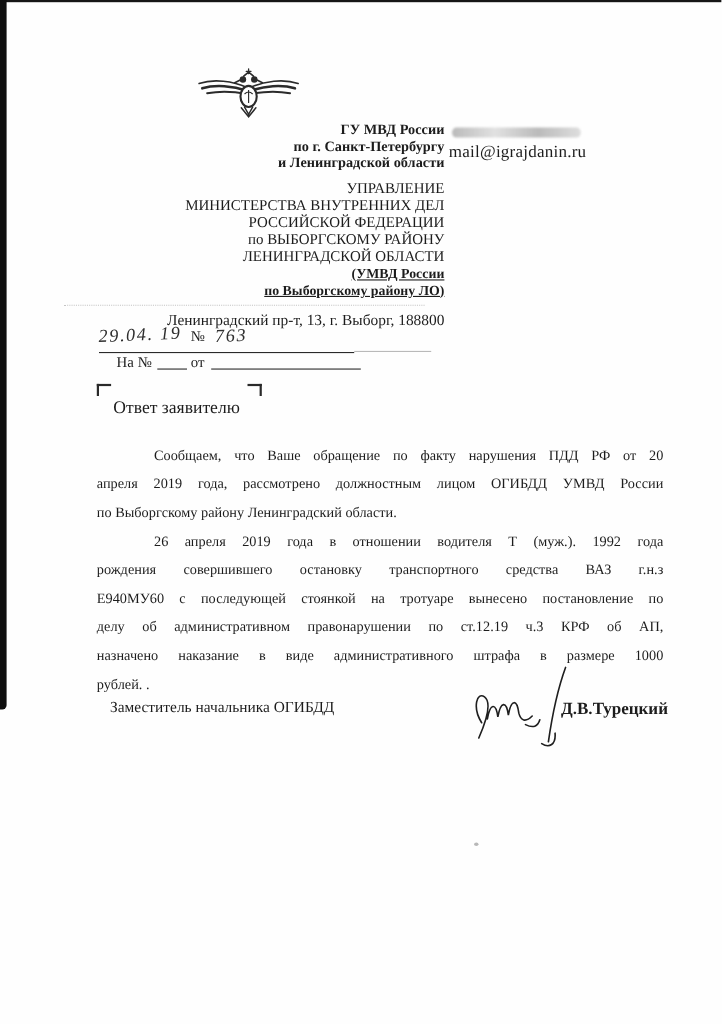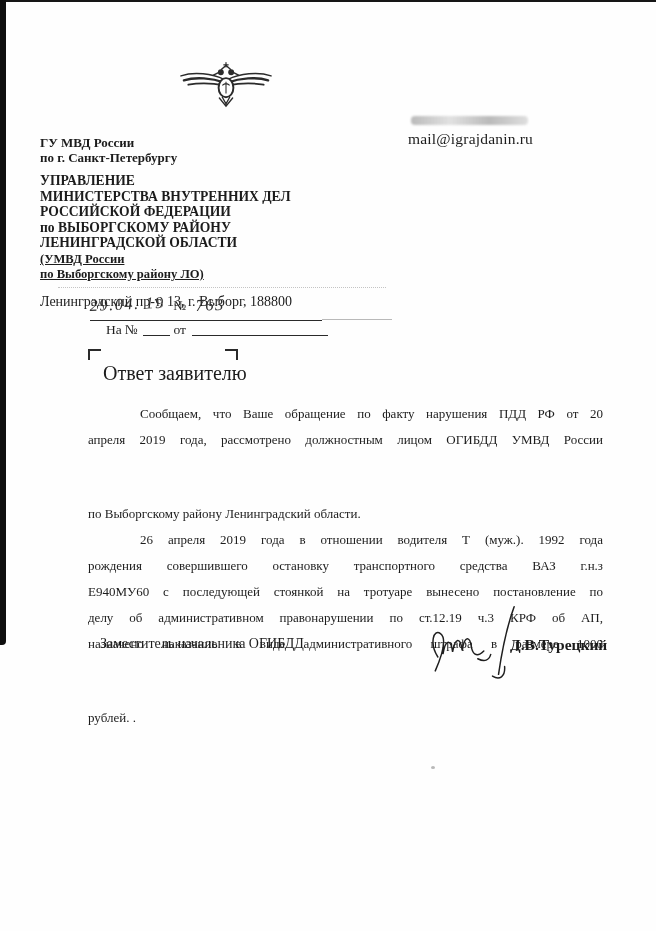--- a/index.html
+++ b/index.html
@@ -7,24 +7,24 @@
     width:656px;height:931px;position:relative;overflow:hidden;
     background:#fefefe;color:#1c1c1c;
     font-family:"Liberation Serif","DejaVu Serif",serif;
   }
   .abs{position:absolute;}
   
   .scan-top{left:0;top:0;width:656px;height:2px;background:#161616;}
   .scan-left{left:0;top:0;width:6px;height:645px;background:#0f0f0f;border-bottom-right-radius:4px;}
   .scan-dot{left:431px;top:766px;width:4px;height:3px;background:#9a9a9a;border-radius:50%;opacity:.7;}
   
-  .letterhead{left:40px;top:135px;width:364px;text-align:left;}
+  .letterhead{left:40px;top:110px;width:364px;text-align:right;}
   .lh-parent div{font-weight:bold;font-size:13px;line-height:15px;}
   .lh-org{margin-top:8px;}
-  .lh-org div{font-weight:bold;font-size:13.6px;line-height:15.6px;}
+  .lh-org div{font-weight:normal;font-size:13.6px;line-height:15.6px;}
   .lh-short{margin-top:1px;text-decoration:underline;}
   .lh-short div{font-weight:bold;font-size:12.6px;line-height:14.6px;}
   .lh-divider{margin:6px 18px 0 18px;border-top:1px dotted #c4c4c4;height:0;}
   .lh-address{margin-top:5px;font-size:14px;line-height:17px;}
   
   .emblem{left:178px;top:56px;width:96px;height:56px;}
   
   .redacted{left:411px;top:116px;width:117px;height:9px;border-radius:4px;
     background:linear-gradient(90deg,rgba(105,105,105,.45),rgba(140,140,140,.25),rgba(105,105,105,.45),rgba(150,150,150,.3));
     filter:blur(1px);}
@@ -36,25 +36,25 @@
   .hand-num{margin-left:10px;}
   .num-sign{display:inline-block;font-size:13.5px;margin-left:8px;vertical-align:1px;}
   .ref-row2{left:106px;top:322px;white-space:nowrap;font-size:13.5px;}
   .u-seg{display:inline-block;border-bottom:1.4px solid #2a2a2a;height:13px;vertical-align:-2px;}
   .u1{width:27px;margin-left:5px;}
   .u2{width:136px;margin-left:6px;}
   
   .cb{width:11px;height:9px;}
   .cb-l{left:88px;top:349px;border-left:2px solid #2a2a2a;border-top:2px solid #2a2a2a;}
   .cb-r{left:225px;top:349px;border-right:2px solid #2a2a2a;border-top:2px solid #2a2a2a;}
-  .addressee{left:103px;top:362px;font-size:20px;}
+  .addressee{left:103px;top:362px;font-size:16px;}
   
   .body-text{left:88px;top:401px;width:515px;font-size:13px;}
   .jline{text-align:justify;text-align-last:justify;line-height:26px;}
-  .jlast{text-align:left;text-align-last:left;line-height:26px;margin-top:48px;}
+  .jlast{text-align:left;text-align-last:left;line-height:26px;}
   .indent{padding-left:52px;}
   .p2{margin-top:0px;}
   
   .sig-position{left:100px;top:636px;font-size:14px;}
   .sig-name{left:510px;top:636px;font-size:15.5px;font-weight:bold;}
   .sig-scribble{left:424px;top:604px;width:104px;height:80px;}
 </style>
 </head>
 <body>
 
@@ -80,20 +80,21 @@
     <circle cx="72" cy="16" r="4" fill="#2b2b2b"></circle>
     <ellipse cx="65" cy="37" rx="10" ry="13" fill="#ffffff" stroke="#2b2b2b" stroke-width="2.6"></ellipse>
     <path d="M65 29 v16 M60 34 c3 -3, 7 -3, 10 0" stroke="#2b2b2b" stroke-width="1.4" fill="none"></path>
   </svg>
 </div>
 
 <div class="abs letterhead">
   <div class="lh-parent">
     <div>ГУ МВД России</div>
     <div>по г. Санкт-Петербургу</div>
+    <div>и Ленинградской области</div>
   </div>
   <div class="lh-org">
     <div>УПРАВЛЕНИЕ</div>
     <div>МИНИСТЕРСТВА ВНУТРЕННИХ ДЕЛ</div>
     <div>РОССИЙСКОЙ ФЕДЕРАЦИИ</div>
     <div>по ВЫБОРГСКОМУ РАЙОНУ</div>
     <div>ЛЕНИНГРАДСКОЙ ОБЛАСТИ</div>
   </div>
   <div class="lh-short">
     <div>(УМВД России</div>

